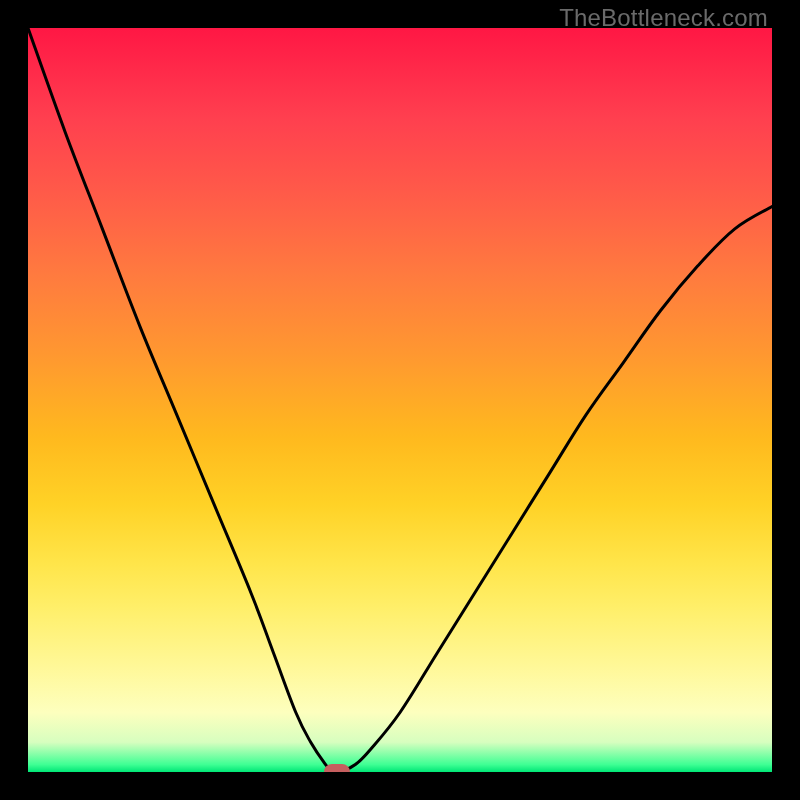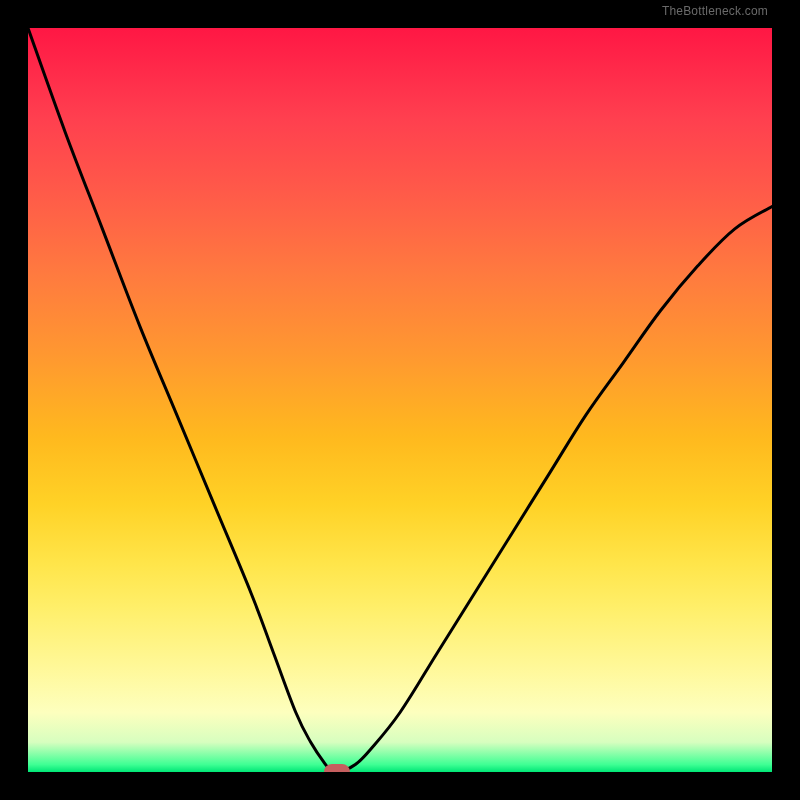--- a/index.html
+++ b/index.html
@@ -51,21 +51,21 @@
   }
   svg.curve {
     position: absolute;
     inset: 0;
   }
   .watermark {
     position: absolute;
     top: 4px;
     right: 32px;
     color: #6a6a6a;
-    font-size: 12px;
+    font-size: 24px;
     font-weight: 500;
     letter-spacing: 0.2px;
     user-select: none;
   }
   .marker {
     position: absolute;
     width: 26px;
     height: 16px;
     background: #c65f5f;
     border-radius: 8px;

